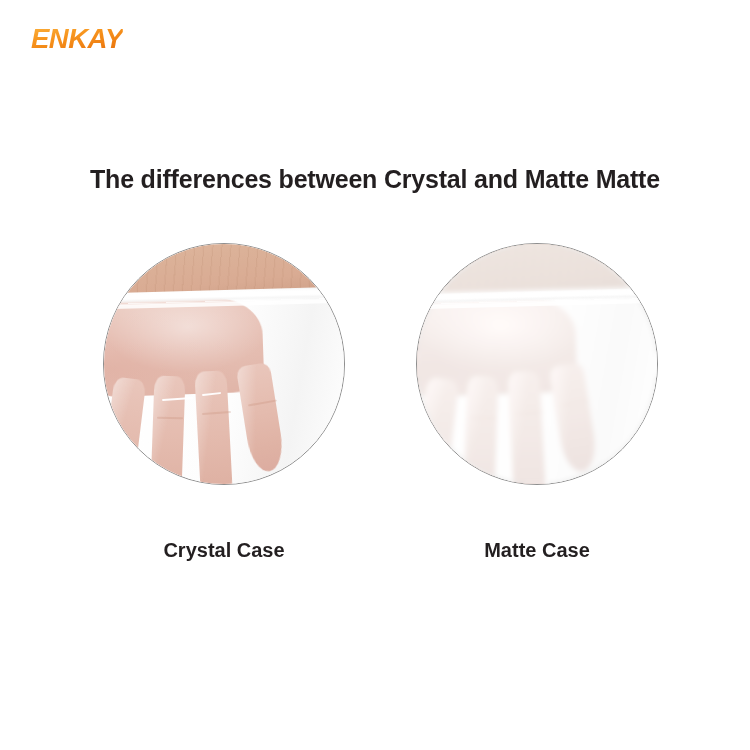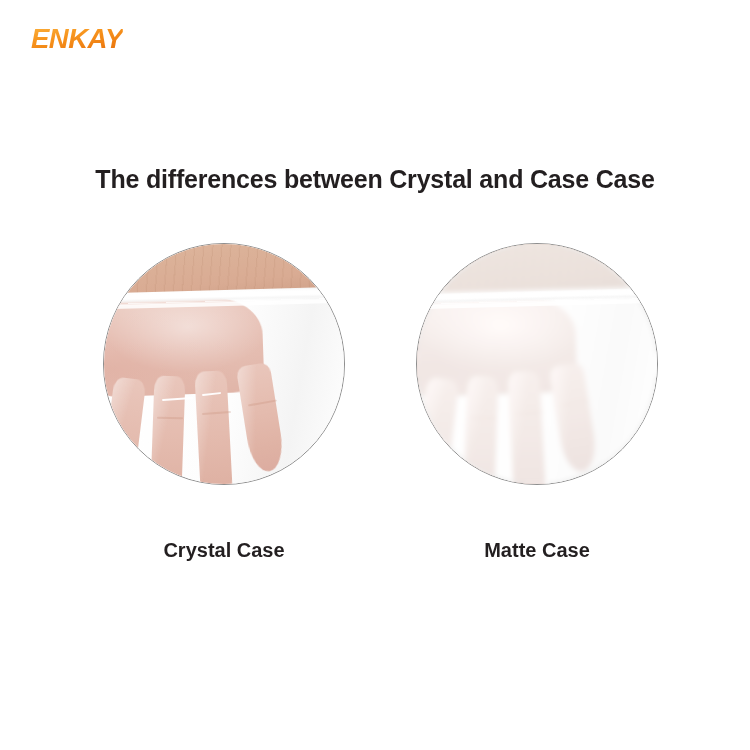--- a/index.html
+++ b/index.html
@@ -226,21 +226,21 @@
     font-weight: bold;
     color: #231f20;
   }
 </style>
 </head>
 <body>
 
 <div class="brand-logo-fallback">ENKAY</div>
 <div class="brand-logo">ENKAY</div>
 
-<h1 class="page-title">The differences between Crystal and Case Case</h1>
+<h1 class="page-title">The differences between Crystal and Matte Matte</h1>
 
 <div class="compare-row">
 
   <div class="compare-item left">
     <div class="photo-circle">
       <div class="scene crystal">
         <div class="case-surface"></div>
         <div class="hand-top"></div>
         <div class="palm"></div>
         <div class="finger f1"></div>

